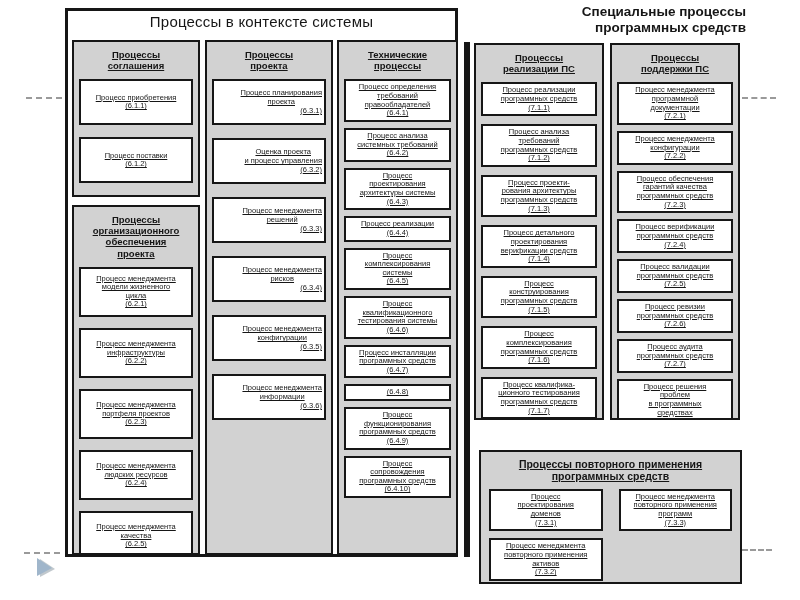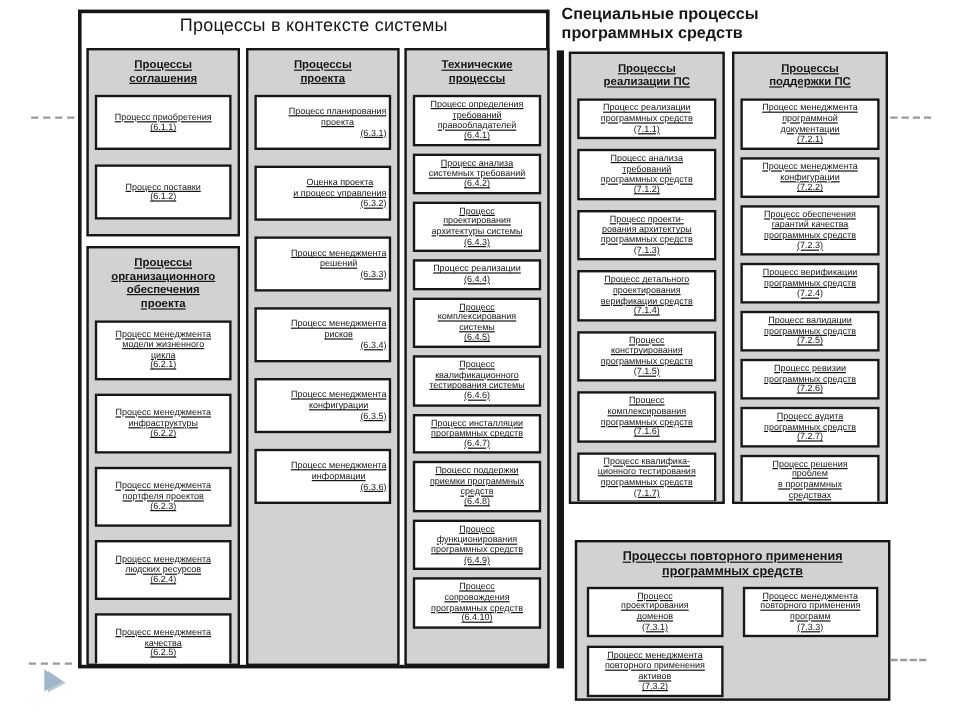--- a/index.html
+++ b/index.html
@@ -11,21 +11,21 @@
   .frame-left{
     position:absolute;left:65px;top:8px;width:393px;height:549px;
     border:3px solid #161616;background:#ffffff;box-sizing:border-box;
   }
   .title-left{
     position:absolute;left:68px;top:13px;width:387px;
     text-align:center;font-weight:normal;font-size:15px;letter-spacing:0.2px;
   }
   .title-right{
     position:absolute;left:468px;top:4px;width:278px;
-    text-align:left;font-weight:bold;font-size:13.5px;line-height:1.15;
+    text-align:right;font-weight:bold;font-size:13.5px;line-height:1.15;
     white-space:pre-line;
   }
   .divider-bar{
     position:absolute;left:464px;top:42px;width:6px;height:515px;
     background:#161616;
   }
   .panel{
     position:absolute;background:#d2d2d2;border:2px solid #161616;
     box-sizing:border-box;padding:4px 5px;overflow:hidden;
     display:flex;flex-direction:column;text-decoration:underline;
@@ -215,23 +215,20 @@
 квалификационного
 тестирования системы</div>
         <div class="box-code">(6.4.6)</div>
       </div>
       <div class="process-box">
         <div class="box-label">Процесс инсталляции
 программных средств</div>
         <div class="box-code">(6.4.7)</div>
       </div>
       <div class="process-box">
-        <div class="box-label">Процесс поддержки
-приемки программных
-средств</div>
         <div class="box-code">(6.4.8)</div>
       </div>
       <div class="process-box">
         <div class="box-label">Процесс
 функционирования
 программных средств</div>
         <div class="box-code">(6.4.9)</div>
       </div>
       <div class="process-box">
         <div class="box-label">Процесс

